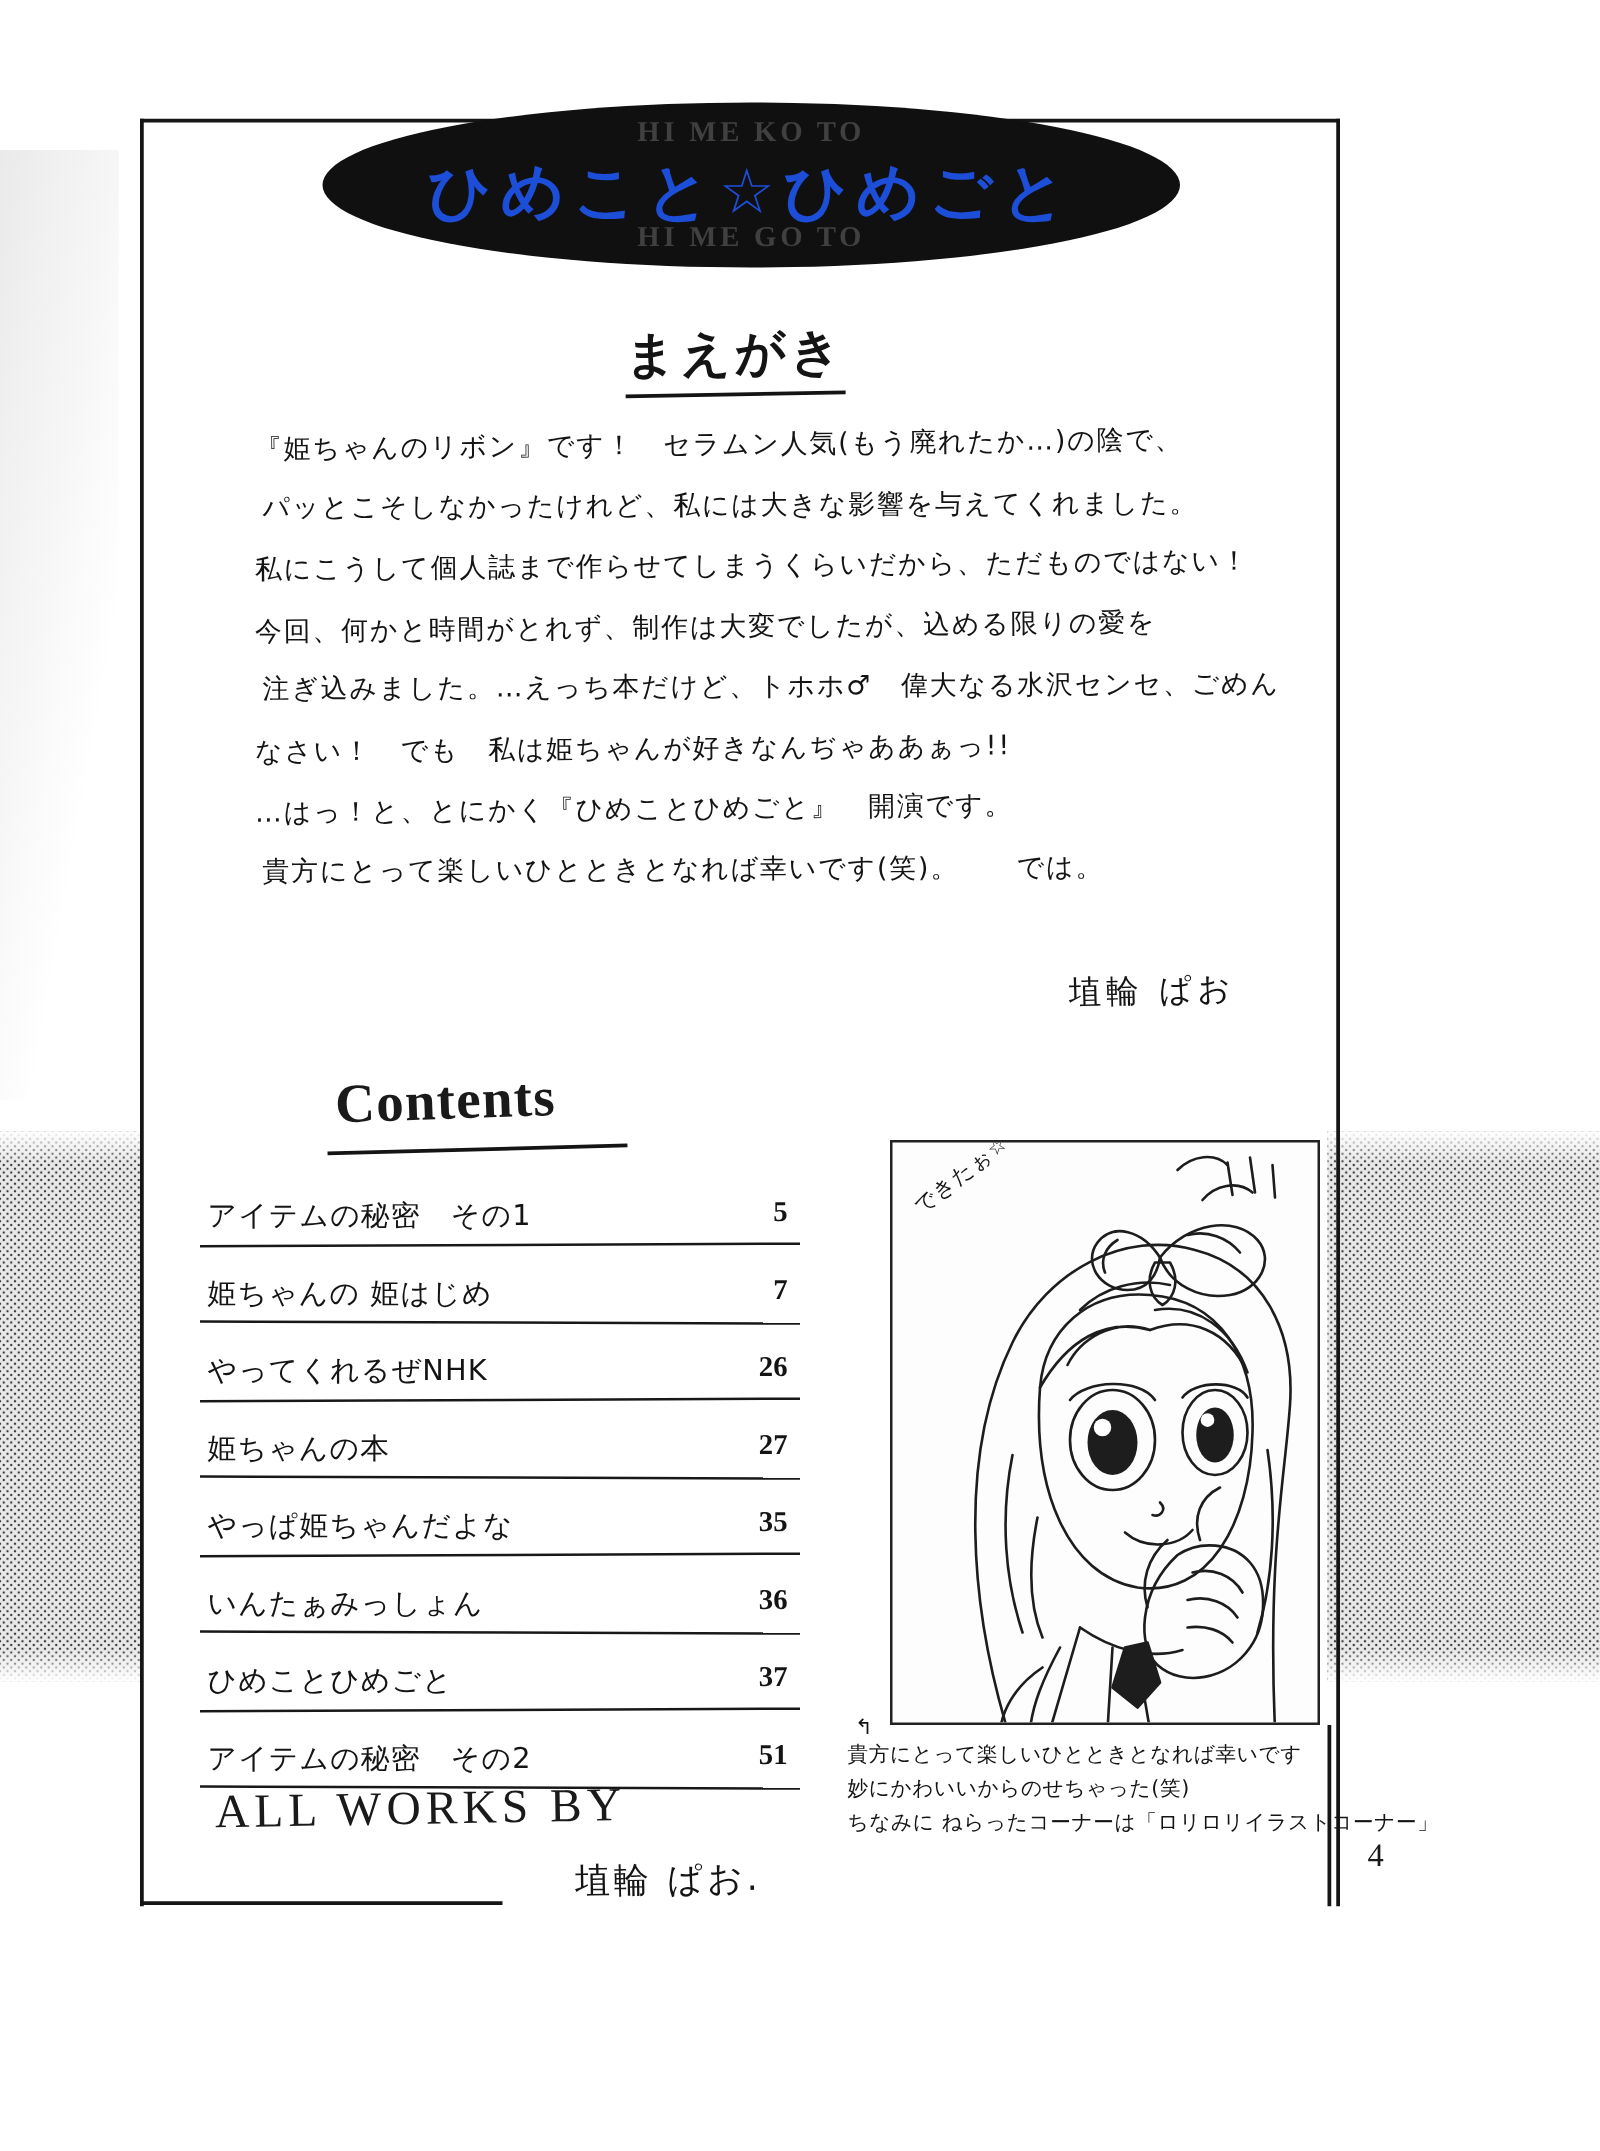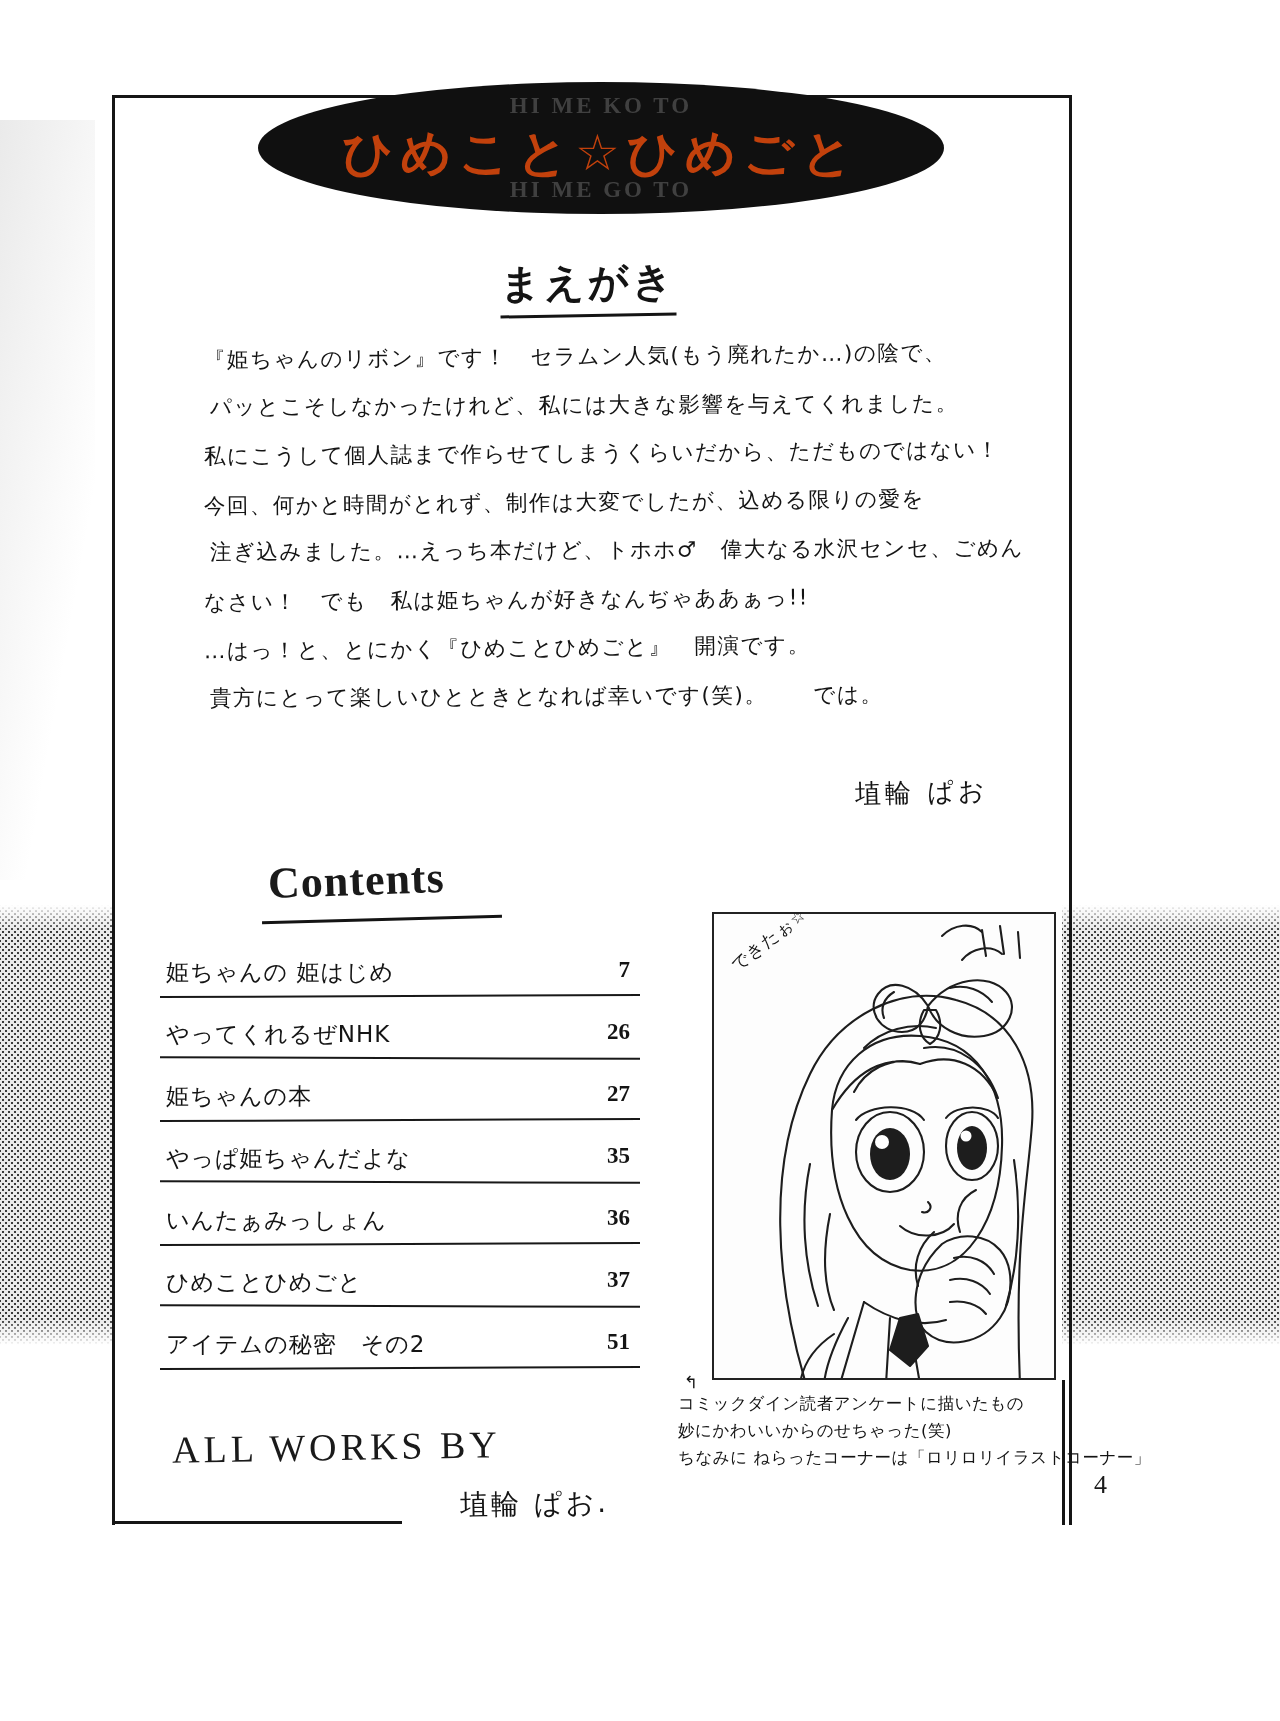--- a/index.html
+++ b/index.html
@@ -72,21 +72,21 @@
     letter-spacing: 3px;
   }
   .logo-romaji-top { top: 11px; }
   .logo-romaji-bottom { bottom: 11px; }
   .logo-main {
     position: absolute;
     left: 0;
     top: 38px;
     width: 100%;
     text-align: center;
-    color: #c2410c;
+    color: #1d4ed8;
     font-family: "DejaVu Sans", sans-serif;
     font-weight: 700;
     font-size: 50px;
     letter-spacing: 7px;
     white-space: nowrap;
   }
 
   
   .hand {
     font-family: "DejaVu Sans", sans-serif;
@@ -335,20 +335,25 @@
   <div class="line i2">貴方にとって楽しいひとときとなれば幸いです(笑)。　　では。</div>
 </div>
 
 <div class="signature hand">埴輪 ぱお</div>
 
 <div class="contents-title">Contents</div>
 <div class="contents-underline"></div>
 
 <div class="toc hand">
   <div class="toc-row">
+    <span class="label">アイテムの秘密　その1</span>
+    <span class="page">5</span>
+    <span class="rule"></span>
+  </div>
+  <div class="toc-row">
     <span class="label">姫ちゃんの 姫はじめ</span>
     <span class="page">7</span>
     <span class="rule"></span>
   </div>
   <div class="toc-row">
     <span class="label">やってくれるぜNHK</span>
     <span class="page">26</span>
     <span class="rule"></span>
   </div>
   <div class="toc-row">
@@ -439,18 +444,18 @@
       <path d="M268 16 L272 42"></path>
       <path d="M286 12 L290 40"></path>
       <path d="M304 18 L306 44"></path>
     </g>
   </svg>
   <div class="illus-bubble hand">できたぉ☆</div>
 </div>
 
 <div class="caption-hook hand">↰</div>
 <div class="illus-caption hand">
-  <div class="cline">コミックダイン読者アンケートに描いたもの</div>
+  <div class="cline">貴方にとって楽しいひとときとなれば幸いです</div>
   <div class="cline">妙にかわいいからのせちゃった(笑)</div>
   <div class="cline">ちなみに ねらったコーナーは「ロリロリイラストコーナー」</div>
 </div>
 
 <div class="page-number">4</div>
 
 </body></html>

